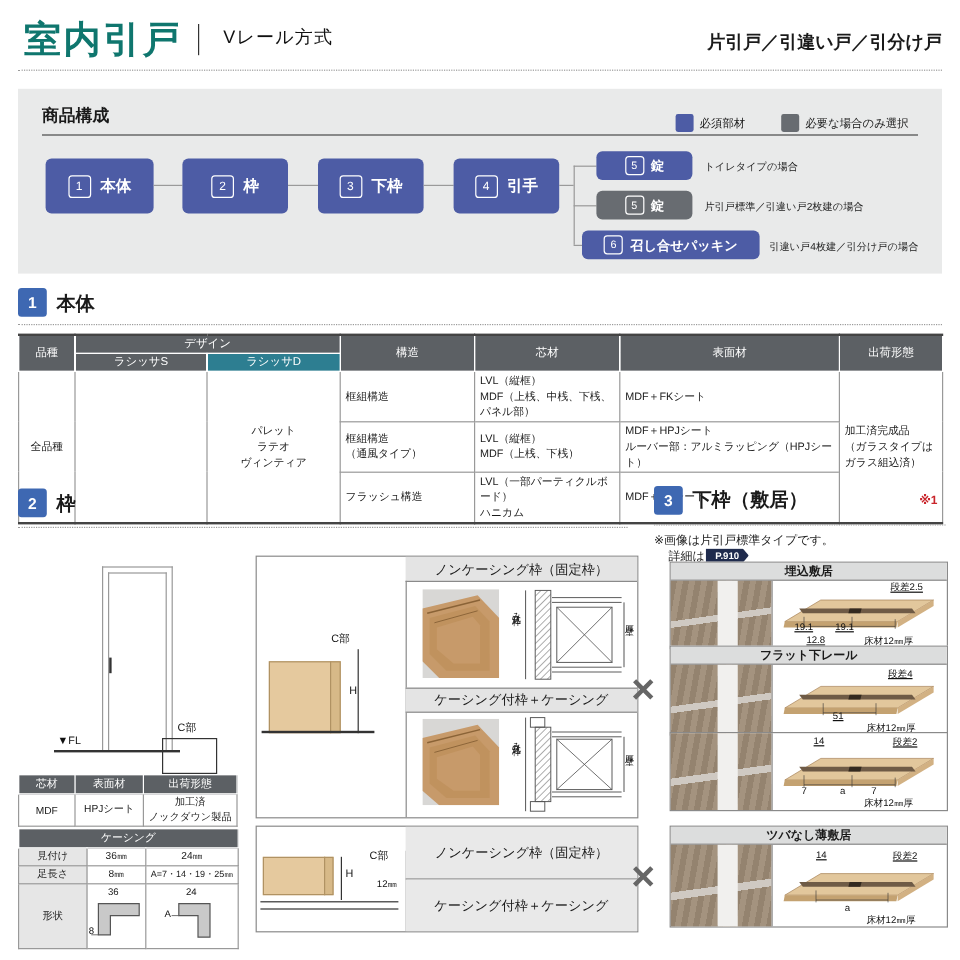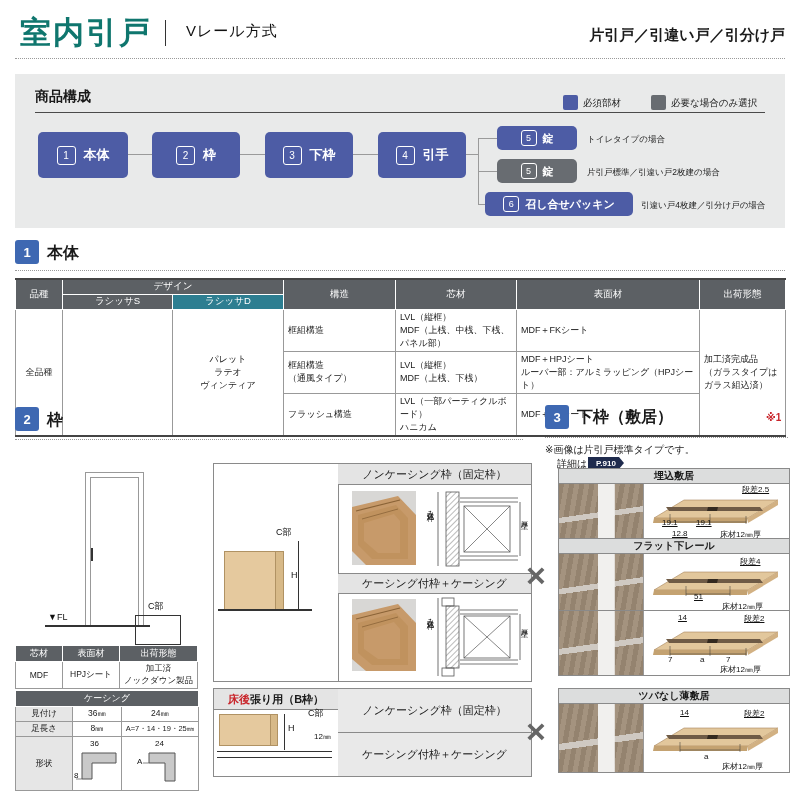--- a/index.html
+++ b/index.html
@@ -355,24 +355,20 @@
           <line x1="12" y1="2" x2="12" y2="80" stroke="#333" stroke-width="0.7"></line>
           <line x1="94" y1="18" x2="94" y2="64" stroke="#333" stroke-width="0.7"></line>
         </svg>
         <span class="vtext abs" style="left:-1px;top:20px;">枠見込み</span>
         <span class="vtext abs" style="right:-3px;top:28px;">壁厚</span>
       </div>
     </div>
   </div>
 
   <div class="frameblock" style="left:213px;top:688px;width:317px;height:87px;">
-    <div class="fb-h" style="left:0;top:0;width:124px;height:20px;border-right:1px solid #8a8a8a;border-bottom:1px solid #8a8a8a;">
-      <span class="red">床後</span>
-        <span>張り用（B枠）</span>
-    </div>
     <div class="abs" style="left:0;top:20px;width:124px;bottom:0;border-right:1px solid #8a8a8a;">
       <div class="abs tan" style="left:5px;top:5px;width:50px;height:30px;"></div>
       <div class="abs tan" style="left:56px;top:5px;width:6px;height:30px;background:#d7b988;"></div>
       <div class="abs" style="left:70px;top:5px;width:1px;height:36px;background:#333;"></div>
       <div class="lbl" style="left:74px;top:14px;">H</div>
       <div class="lbl" style="left:94px;top:-2px;">C部</div>
       <div class="lbl8" style="left:100px;top:22px;">12㎜</div>
       <div class="thinline" style="left:3px;top:42px;width:115px;height:1px;"></div>
       <div class="thinline" style="left:3px;top:48px;width:115px;height:1px;"></div>
     </div>

